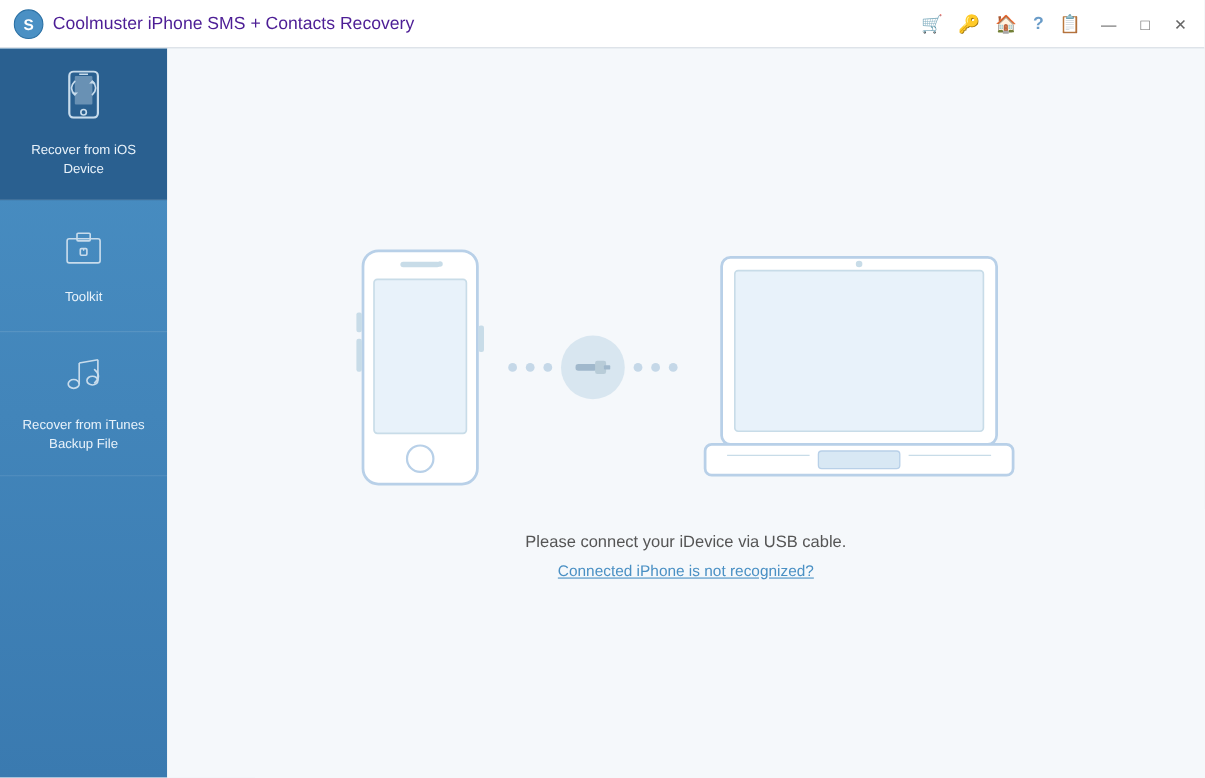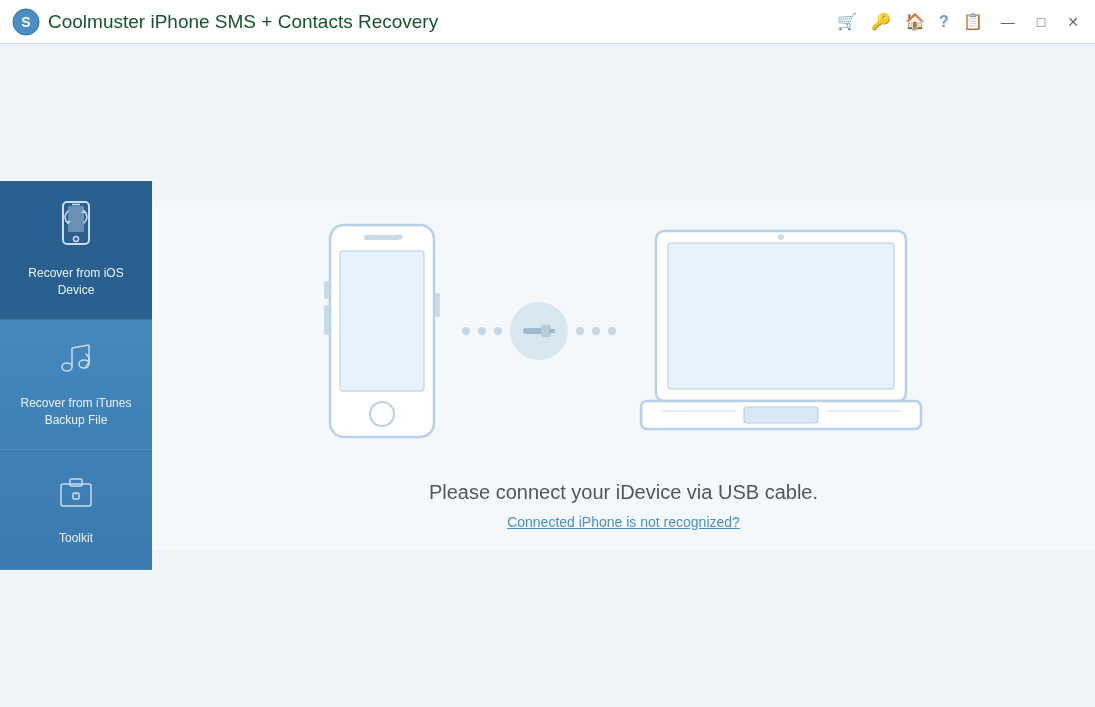--- a/index.html
+++ b/index.html
@@ -22,22 +22,22 @@
       padding: 0 12px;
       border-bottom: 1px solid #d0d8e0;
       flex-shrink: 0;
     }
     .title-bar-logo {
       width: 28px;
       height: 28px;
       margin-right: 8px;
     }
     .title-bar-title {
-      font-size: 19px;
-      color: #14532d;
+      font-size: 16px;
+      color: #4c1d95;
       flex: 1;
     }
     .title-bar-actions {
       display: flex;
       align-items: center;
       gap: 14px;
     }
     .title-bar-icon {
       font-size: 16px;
       color: #6a9cc8;
@@ -48,21 +48,20 @@
       color: #666;
       cursor: pointer;
       padding: 2px 4px;
     }
 
     
     .app-body {
       display: flex;
       flex: 1;
       overflow: hidden;
-      align-items: center;
     }
 
     
     .sidebar {
       width: 152px;
       background: linear-gradient(180deg, #4a90c4 0%, #3a7ab0 100%);
       display: flex;
       flex-direction: column;
       flex-shrink: 0;
     }
@@ -142,21 +141,21 @@
       justify-content: center;
     }
 
     
     .laptop-illustration {
       width: 290px;
       height: 220px;
     }
 
     .status-text {
-      font-size: 20px;
+      font-size: 15px;
       color: #555;
       margin-bottom: 10px;
       text-align: center;
     }
     .status-link {
       font-size: 14px;
       color: #4a90c4;
       text-decoration: underline;
       cursor: pointer;
       text-align: center;
@@ -199,44 +198,44 @@
           <path d="M12 22 Q6 16 12 10" stroke="#c8dcec" stroke-width="1.5" fill="none" stroke-linecap="round"></path>
           <polygon points="28,9 31,12 25,12" fill="#c8dcec"></polygon>
           <polygon points="12,23 9,20 15,20" fill="#c8dcec"></polygon>
         </svg>
       </div>
       <span class="sidebar-label">Recover from iOS Device</span>
     </div>
 
     <div class="sidebar-item">
       <div class="sidebar-icon">
-        <svg width="40" height="36" viewBox="0 0 40 36" fill="none">
-
-          <ellipse cx="11" cy="27" rx="5" ry="4" stroke="#c8dcec" stroke-width="1.5" fill="none"></ellipse>
-          <ellipse cx="28" cy="24" rx="5" ry="4" stroke="#c8dcec" stroke-width="1.5" fill="none"></ellipse>
-          <line x1="16" y1="27" x2="16" y2="8" stroke="#c8dcec" stroke-width="1.5"></line>
-          <line x1="33" y1="24" x2="33" y2="5" stroke="#c8dcec" stroke-width="1.5"></line>
-          <line x1="16" y1="8" x2="33" y2="5" stroke="#c8dcec" stroke-width="1.5"></line>
-
-          <path d="M30 14 Q37 20 30 26" stroke="#c8dcec" stroke-width="1.5" fill="none" stroke-linecap="round"></path>
-        </svg>
-      </div>
-      <span class="sidebar-label">Recover from iTunes Backup File</span>
-    </div>
-
-    <div class="sidebar-item">
-      <div class="sidebar-icon">
         <svg width="38" height="38" viewBox="0 0 38 38" fill="none">
           <rect x="4" y="12" width="30" height="22" rx="2" stroke="#c8dcec" stroke-width="1.5" fill="none"></rect>
           <rect x="13" y="7" width="12" height="7" rx="1" stroke="#c8dcec" stroke-width="1.5" fill="none"></rect>
           <rect x="16" y="21" width="6" height="6" rx="1" stroke="#c8dcec" stroke-width="1.5" fill="none"></rect>
           <line x1="19" y1="23" x2="19" y2="21" stroke="#c8dcec" stroke-width="1.2"></line>
         </svg>
       </div>
       <span class="sidebar-label">Toolkit</span>
+    </div>
+
+    <div class="sidebar-item">
+      <div class="sidebar-icon">
+        <svg width="40" height="36" viewBox="0 0 40 36" fill="none">
+
+          <ellipse cx="11" cy="27" rx="5" ry="4" stroke="#c8dcec" stroke-width="1.5" fill="none"></ellipse>
+          <ellipse cx="28" cy="24" rx="5" ry="4" stroke="#c8dcec" stroke-width="1.5" fill="none"></ellipse>
+          <line x1="16" y1="27" x2="16" y2="8" stroke="#c8dcec" stroke-width="1.5"></line>
+          <line x1="33" y1="24" x2="33" y2="5" stroke="#c8dcec" stroke-width="1.5"></line>
+          <line x1="16" y1="8" x2="33" y2="5" stroke="#c8dcec" stroke-width="1.5"></line>
+
+          <path d="M30 14 Q37 20 30 26" stroke="#c8dcec" stroke-width="1.5" fill="none" stroke-linecap="round"></path>
+        </svg>
+      </div>
+      <span class="sidebar-label">Recover from iTunes Backup File</span>
     </div>
   </div>
 
   <div class="main-content">
 
     <div class="connection-area">
 
       <svg class="phone-illustration" viewBox="0 0 120 220">
 
         <rect x="8" y="4" width="104" height="212" rx="14" fill="white" stroke="#b8d0e8" stroke-width="2.5"></rect>

